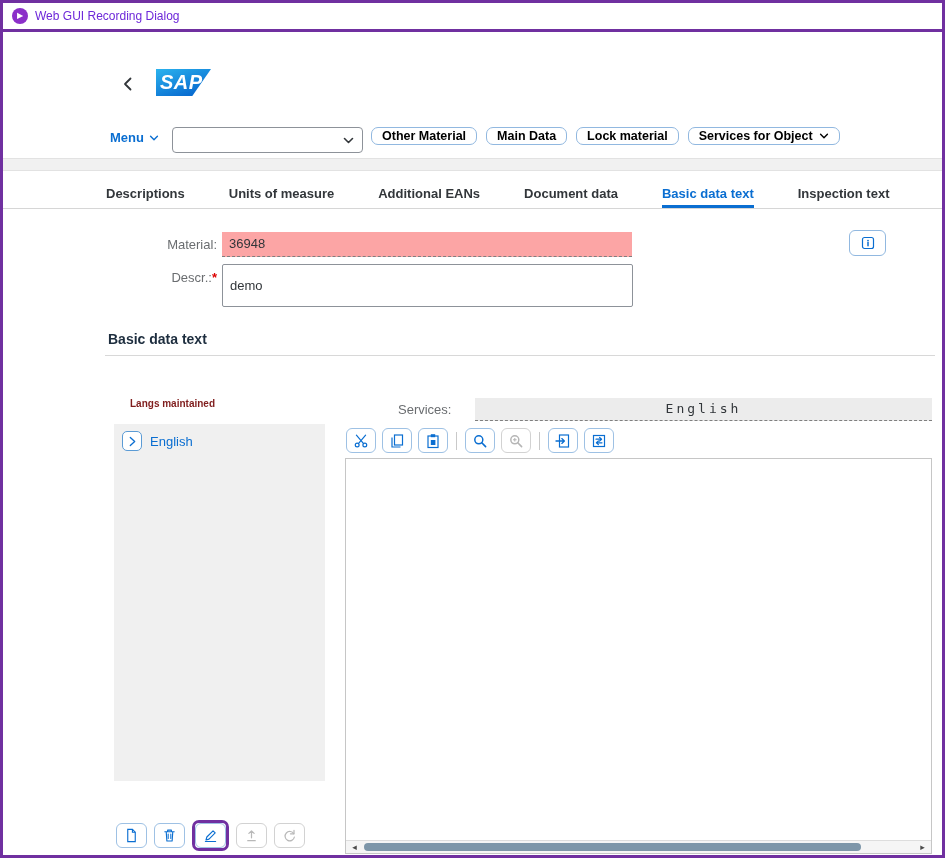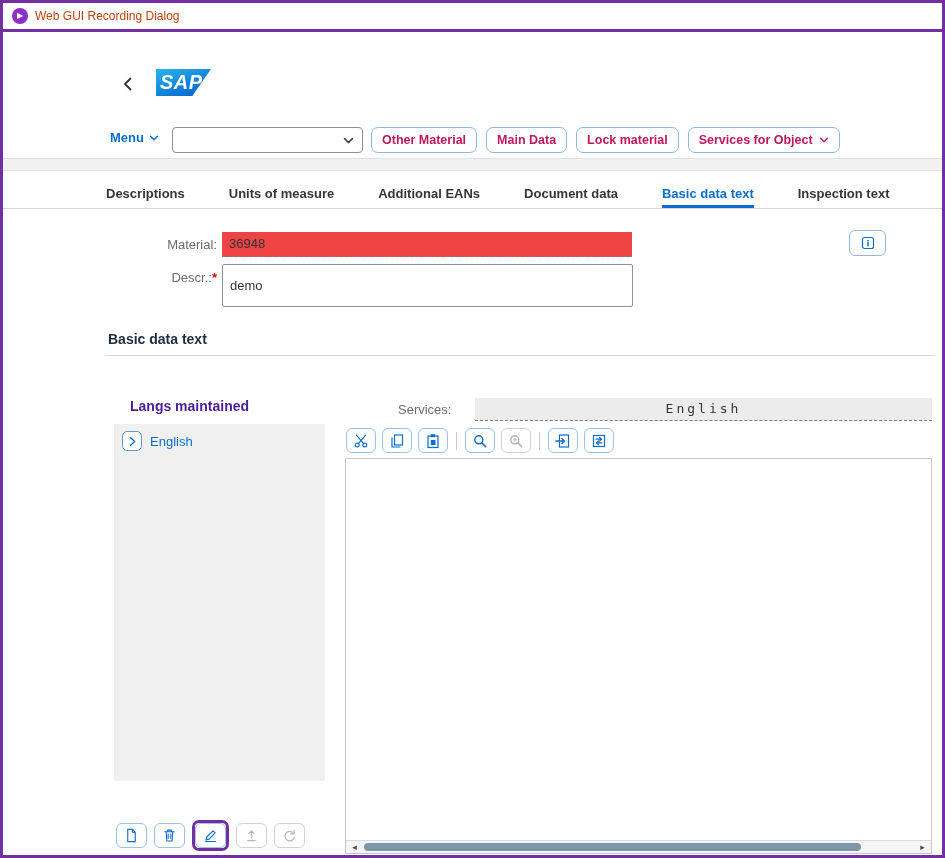--- a/index.html
+++ b/index.html
@@ -2,52 +2,52 @@
 <html><head>
 <meta charset="utf-8">
 <style>
   * { margin:0; padding:0; box-sizing:border-box; }
   html,body { width:945px; height:858px; font-family:"Liberation Sans", sans-serif; background:#fff; }
   .window { position:relative; width:945px; height:858px; border:3px solid #7030a0; background:#fff; overflow:hidden; }
 
   
   .titlebar { position:absolute; top:0; left:0; right:0; height:29px; border-bottom:3px solid #7030a0; display:flex; align-items:center; gap:7px; padding-left:9px; background:#fff; }
   .app-icon { width:16px; height:16px; border-radius:50%; background:#8b2fc9; color:#fff; display:flex; align-items:center; justify-content:center; font-size:8px; line-height:1; }
-  .titlebar-text { font-size:12px; color:#c2410c; }
+  .titlebar-text { font-size:12px; color:#6d28d9; }
 
   
   .back-btn { position:absolute; left:113px; top:70px; width:22px; height:22px; display:flex; align-items:center; justify-content:center; color:#32363a; cursor:pointer; background:none; border:none; }
   .sap-logo { position:absolute; left:153px; top:66px; width:55px; height:27px; clip-path:polygon(0 0,100% 0,66% 100%,0 100%); background:linear-gradient(160deg,#2bb3ee 0%,#0a6ed1 80%); color:#fff; font-weight:bold; font-style:italic; font-size:20px; display:flex; align-items:center; padding-left:4px; letter-spacing:.5px; }
   .page-title { position:absolute; left:223px; top:72px; font-size:15px; font-weight:bold; color:#1d2d3e; display:flex; align-items:center; gap:8px; height:22px; }
   .page-title .chev { color:#32363a; }
 
   
   .menu-link { position:absolute; left:107px; top:127px; font-size:13px; font-weight:bold; color:#0a6ed1; display:flex; align-items:center; gap:5px; cursor:pointer; background:none; border:none; font-family:inherit; }
   .combo { position:absolute; left:169px; top:124px; width:191px; height:26px; border:1px solid #8d9299; border-radius:4px; background:#fff; display:flex; align-items:center; justify-content:flex-end; padding-right:8px; color:#32363a; cursor:pointer; }
   .action-buttons { position:absolute; left:368px; top:124px; display:flex; gap:9px; }
-  .btn { height:26px; padding:0 10px; border:1px solid #91b8e0; border-radius:7px; background:#fff; color:#be185d; font-size:12.5px; font-weight:600; font-family:inherit; display:flex; align-items:center; gap:6px; cursor:pointer; white-space:nowrap; }
+  .btn { height:18px; padding:0 10px; border:1px solid #91b8e0; border-radius:7px; background:#fff; color:#000000; font-size:12.5px; font-weight:600; font-family:inherit; display:flex; align-items:center; gap:6px; cursor:pointer; white-space:nowrap; }
 
   .gray-band { position:absolute; left:0; right:0; top:155px; height:13px; background:#f1f1f1; border-top:1px solid #e2e2e2; border-bottom:1px solid #e2e2e2; }
 
   
   .tabs { position:absolute; left:0; right:0; top:175px; height:31px; border-bottom:1px solid #d6d6d6; display:flex; gap:44px; padding-left:103px; }
   .tab { display:flex; align-items:center; height:100%; font-size:13px; font-weight:bold; color:#32363a; cursor:pointer; white-space:nowrap; }
   .tab.active { color:#0a6ed1; box-shadow:inset 0 -3px 0 #0a6ed1; }
 
   
   .form-label { position:absolute; left:100px; width:114px; text-align:right; font-size:13px; color:#6a6d70; }
-  .material-field { position:absolute; left:219px; top:229px; width:410px; height:25px; background:#ef4444; border-bottom:1px dashed #7f7f7f; font-size:13px; color:#32363a; line-height:24px; padding-left:7px; }
+  .material-field { position:absolute; left:219px; top:229px; width:410px; height:25px; background:#fca5a5; border-bottom:1px dashed #7f7f7f; font-size:13px; color:#32363a; line-height:24px; padding-left:7px; }
   .info-btn { position:absolute; left:846px; top:227px; width:37px; height:26px; border:1px solid #91b8e0; border-radius:6px; background:#fff; color:#0a6ed1; display:flex; align-items:center; justify-content:center; cursor:pointer; }
   .descr-input { position:absolute; left:219px; top:261px; width:411px; height:43px; border:1px solid #8d9299; border-radius:2px; padding:0 7px; font-size:13px; color:#32363a; font-family:inherit; }
   .required { color:#d00; font-weight:bold; }
 
   .section-title { position:absolute; left:105px; top:328px; font-size:14px; font-weight:bold; color:#1d2d3e; }
   .section-rule { position:absolute; left:102px; right:7px; top:352px; border-top:1px solid #d8d8d8; }
 
-  .langs-title { position:absolute; left:127px; top:395px; font-size:14px; font-weight:bold; color:#4c1d95; }
+  .langs-title { position:absolute; left:127px; top:395px; font-size:10px; font-weight:bold; color:#7f1d1d; }
   .language-label { position:absolute; left:395px; top:399px; font-size:13px; color:#6a6d70; }
   .language-field { position:absolute; left:472px; top:395px; width:457px; height:23px; background:#ececec; border-bottom:1px dashed #7f7f7f; font-family:"DejaVu Sans Mono", monospace; font-size:13px; letter-spacing:3px; color:#32363a; text-align:center; line-height:22px; cursor:pointer; }
 
   .langs-list { position:absolute; left:111px; top:421px; width:211px; height:357px; background:#f0f0f0; }
   .lang-item { display:flex; align-items:center; gap:8px; padding:7px 8px; cursor:pointer; }
   .chev-btn { width:20px; height:20px; border:1px solid #5b9bd5; border-radius:5px; background:#fff; color:#0a6ed1; display:flex; align-items:center; justify-content:center; cursor:pointer; flex:none; }
   .lang-label { font-size:13px; color:#0a6ed1; }
 
   .editor-toolbar { position:absolute; left:343px; top:425px; display:flex; align-items:center; gap:6px; }
   .tool-btn { width:30px; height:25px; border:1px solid #9ec1e4; border-radius:6px; background:#fff; color:#0a6ed1; display:flex; align-items:center; justify-content:center; cursor:pointer; }

